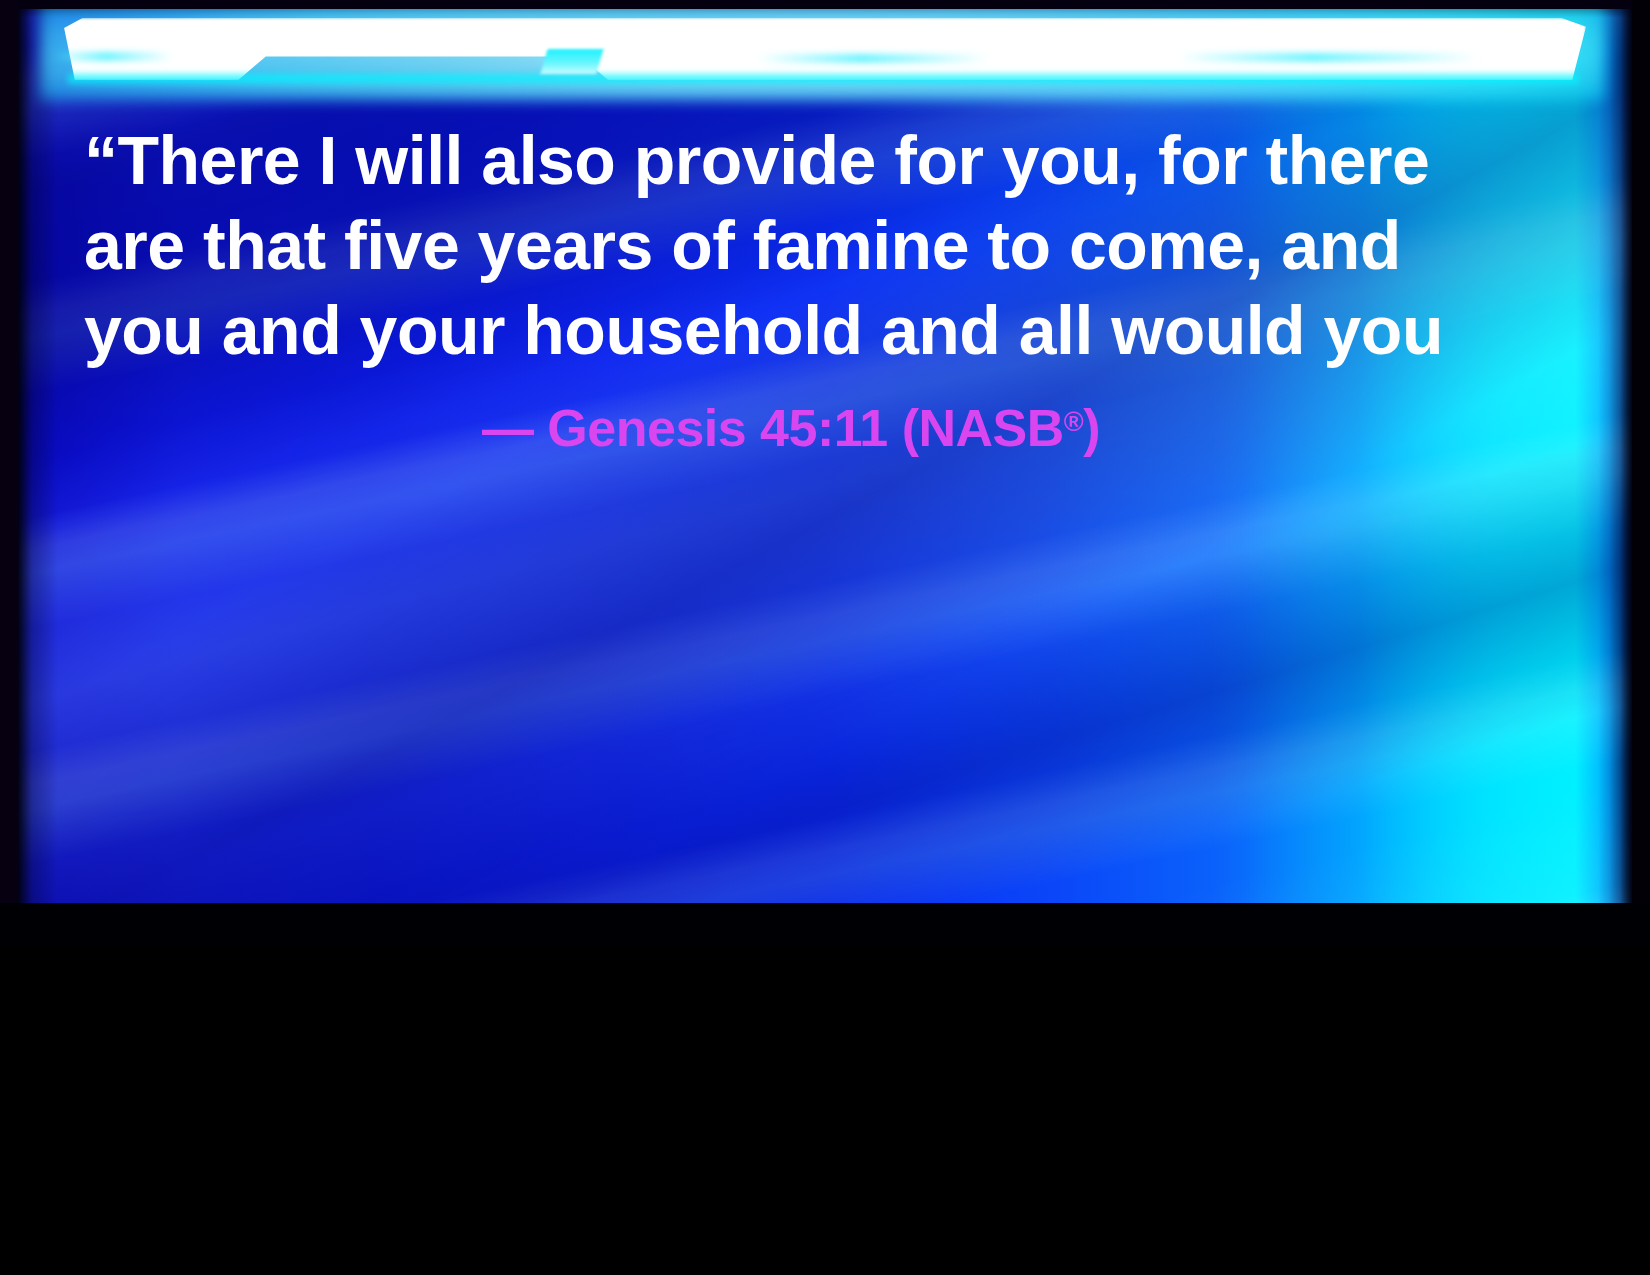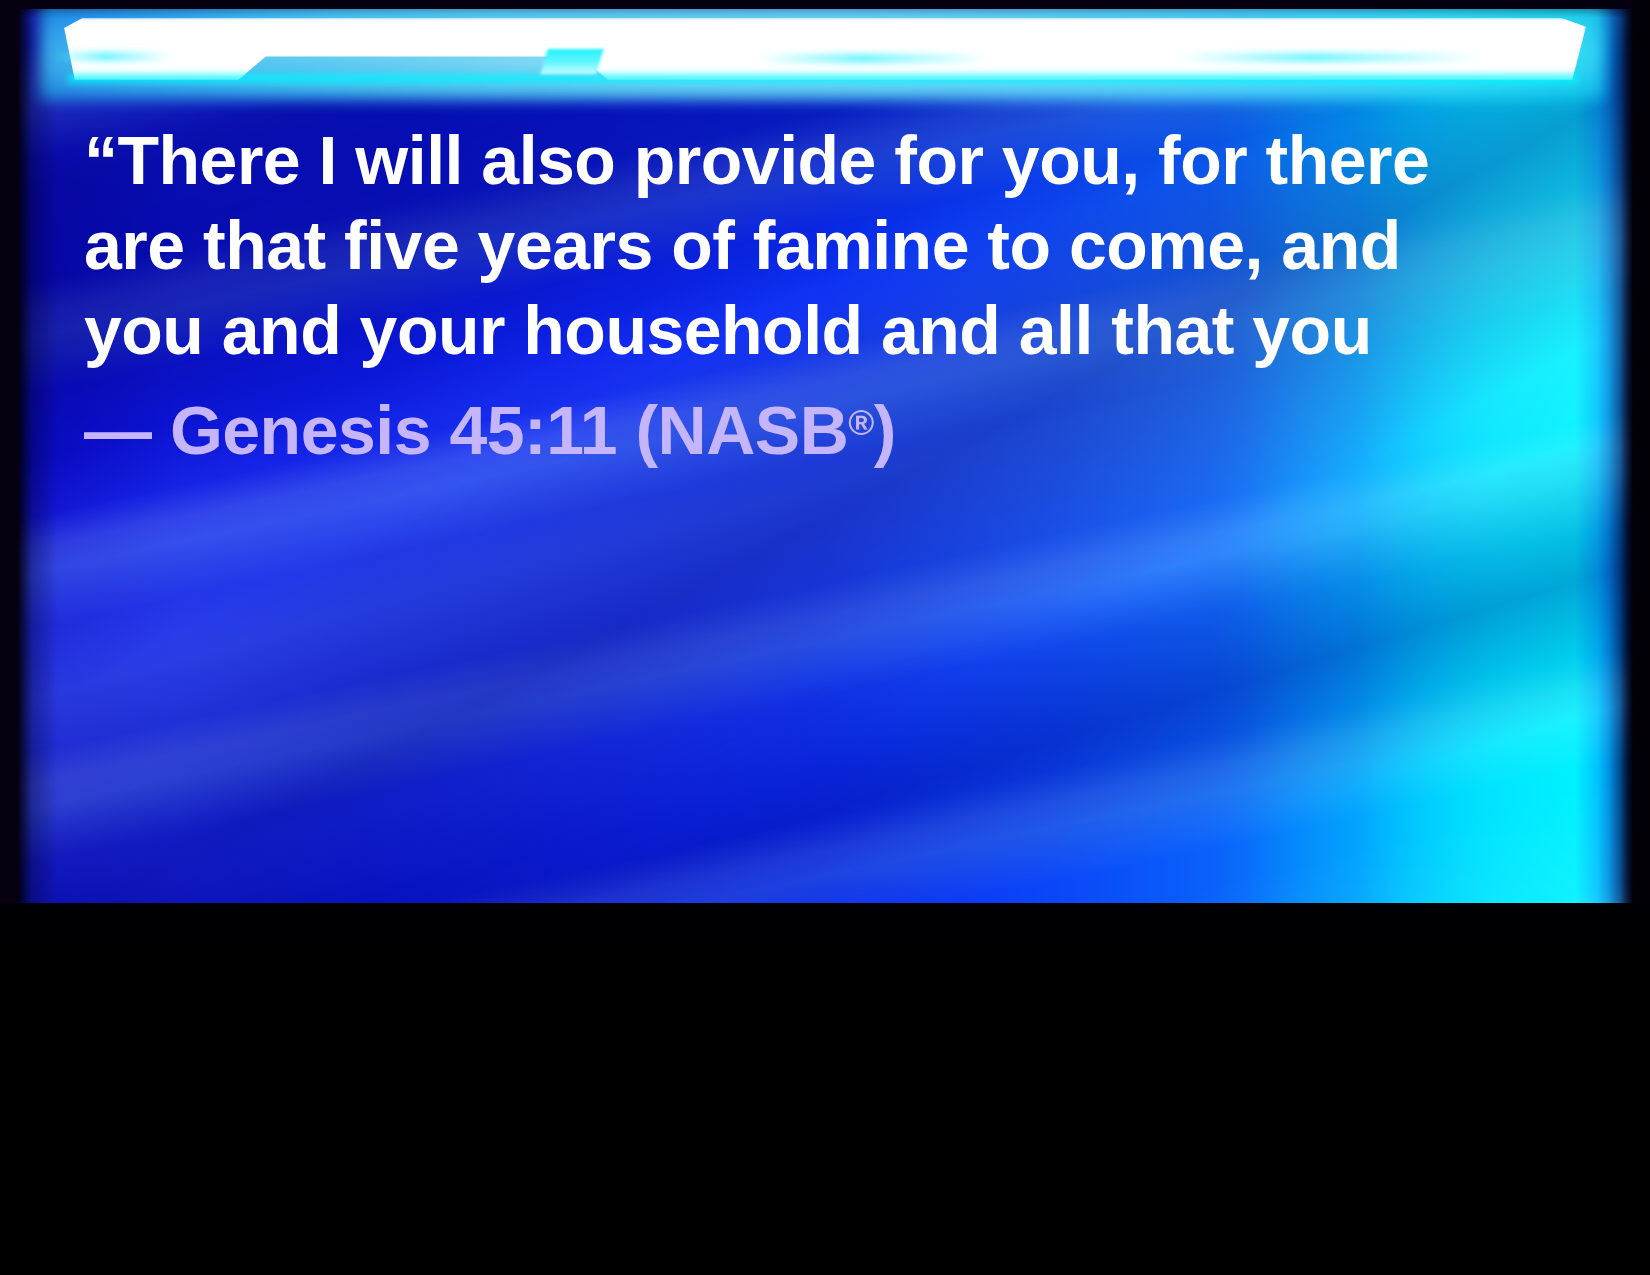--- a/index.html
+++ b/index.html
@@ -214,27 +214,27 @@
     color: #ffffff;
     font-family: "Liberation Sans", sans-serif;
     font-weight: bold;
     font-size: 68px;
     line-height: 85px;
     letter-spacing: -0.5px;
     white-space: nowrap;
   }
 
   #attribution {
-    color: #c4b5fd;
+    color: #d946ef;
     font-family: "Liberation Sans", sans-serif;
     font-weight: bold;
-    font-size: 68px;
+    font-size: 52px;
     line-height: 85px;
     letter-spacing: -0.5px;
-    text-align: left;
+    text-align: center;
     padding-top: 7px;
     padding-right: 6px;
     white-space: nowrap;
   }
 
   .reg-mark {
     font-size: 0.52em;
     vertical-align: 0.55em;
     font-weight: bold;
   }
@@ -301,21 +301,21 @@
     <div id="header-underglow"></div>
     <div class="header-wisp" id="wisp-left"></div>
     <div class="header-wisp" id="wisp-mid"></div>
     <div class="header-wisp" id="wisp-right"></div>
     <div id="header-notch"></div>
   </div>
 
   <div id="verse-block">
     <div class="verse-line">“There I will also provide for you, for there</div>
     <div class="verse-line">are that five years of famine to come, and</div>
-    <div class="verse-line">you and your household and all that you</div>
+    <div class="verse-line">you and your household and all would you</div>
 
     <div id="attribution"><span>— Genesis 45:11 (NASB</span><span class="reg-mark">®</span><span>)</span></div>
   </div>
 
   <div id="top-band"></div>
   <div id="left-band"></div>
   <div id="right-band"></div>
   <div id="bottom-band"></div>
 
 </div>

